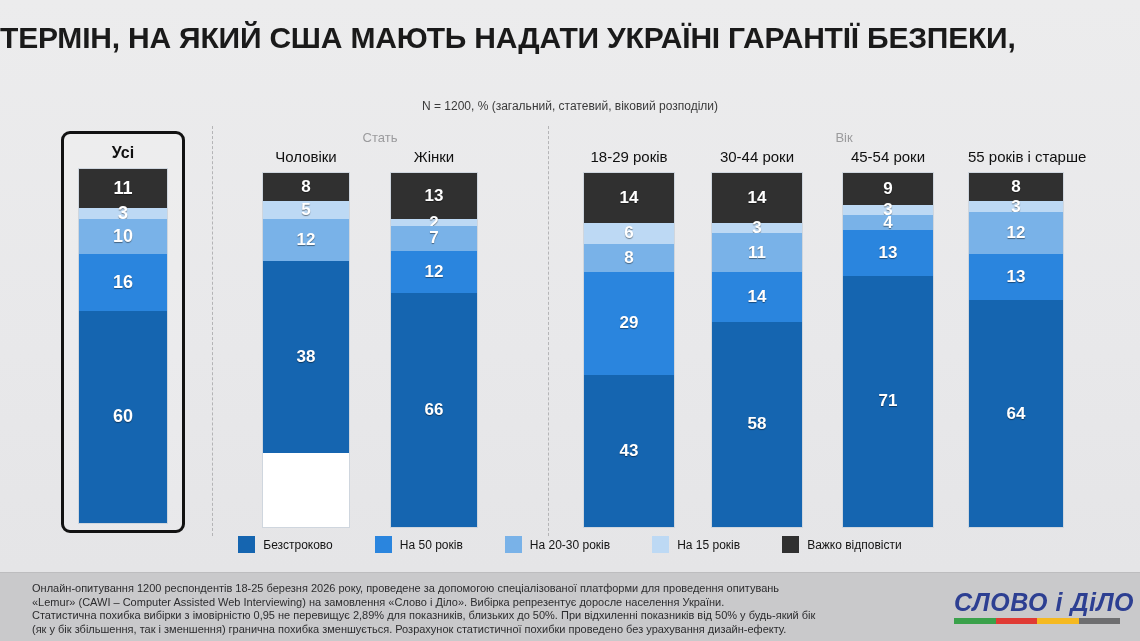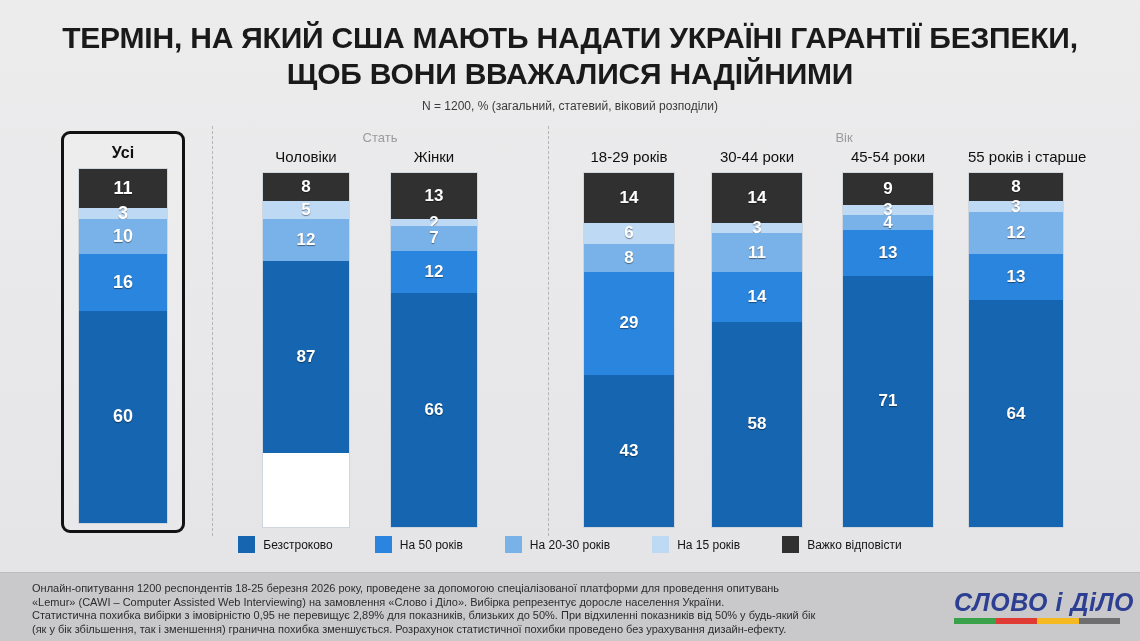--- a/index.html
+++ b/index.html
@@ -11,21 +11,21 @@
   }
   #root {
     position: relative;
     width: 1140px; height: 641px;
     background: linear-gradient(180deg,#ececed 0%,#e8e8ea 55%,#e4e4e6 100%);
   }
 
   
   .title-wrap {
     position: absolute; left: 0; top: 20px; width: 1140px;
-    text-align: center;
+    text-align: left;
   }
   .title-line {
     font-size: 30px;
     font-weight: bold;
     letter-spacing: -0.2px;
     color: #1a1a1a;
     line-height: 36px;
     text-transform: uppercase;
     white-space: nowrap;
   }
@@ -150,21 +150,20 @@
   .logo-bar { display: flex; width: 166px; height: 6px; margin-top: 2px; }
   .logo-bar span { flex: 1 1 25%; display: block; }
 </style>
 </head>
 <body>
 
 <div id="root">
 
   <div class="title-wrap">
     <div class="title-line">ТЕРМІН, НА ЯКИЙ США МАЮТЬ НАДАТИ УКРАЇНІ ГАРАНТІЇ БЕЗПЕКИ,</div>
-    <div class="title-line">ЩОБ ВОНИ ВВАЖАЛИСЯ НАДІЙНИМИ</div>
   </div>
   <div class="subtitle">N = 1200, % (загальний, статевий, віковий розподіли)</div>
 
   <div class="plot" id="plot">
     <div class="vdash" style="left:212px;"></div>
     <div class="vdash" style="left:548px;"></div>
 
     <div class="group-label" style="left:212px; width:336px;">Стать</div>
     <div class="group-label" style="left:548px; width:592px;">Вік</div>
 
@@ -197,21 +196,21 @@
             <div class="seg" style="background: rgb(48, 48, 48); flex: 0 0 8%;">
               <span>8</span>
             </div>
             <div class="seg" style="background: rgb(189, 217, 244); flex: 0 0 5%;">
               <span>5</span>
             </div>
             <div class="seg" style="background: rgb(121, 178, 232); flex: 0 0 12%;">
               <span>12</span>
             </div>
             <div class="seg" style="background: rgb(21, 101, 176); flex: 0 0 54%;">
-              <span>87</span>
+              <span>38</span>
             </div>
           </div>
         </div>
         <div class="col" style="left: 390px; width: 88px; height: 410px;">
           <div class="col-title" style="top: 22px;">Жінки</div>
           <div class="bar" style="bottom: 8px; height: 356px;">
             <div class="seg" style="background: rgb(48, 48, 48); flex: 0 0 13%;">
               <span>13</span>
             </div>
             <div class="seg" style="background: rgb(189, 217, 244); flex: 0 0 2%;">

